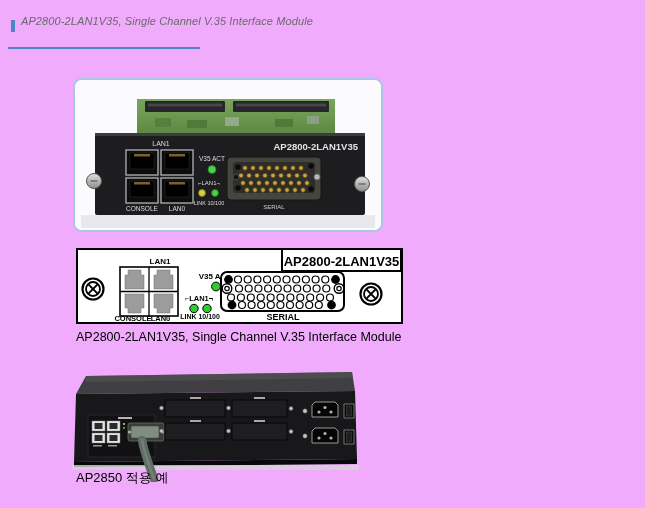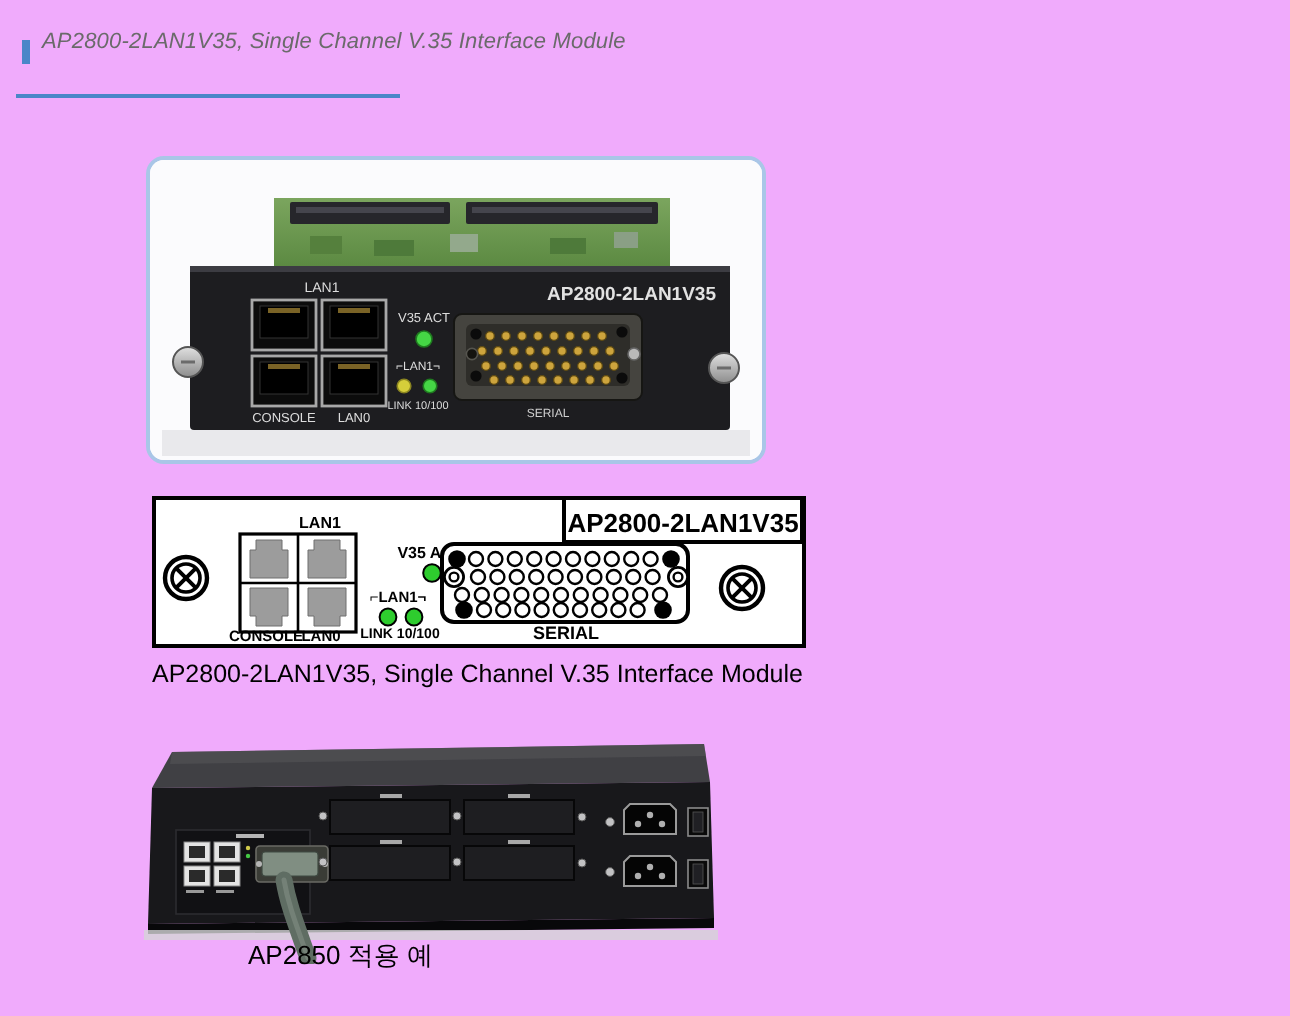--- a/index.html
+++ b/index.html
@@ -12,21 +12,21 @@
   .hdr-sub{position:absolute;left:26px;top:28px;font-size:11px;font-style:italic;
            color:#6a6a6a;letter-spacing:.1px;white-space:nowrap;}
   .hdr-line{position:absolute;left:8px;top:47px;width:192px;height:2px;background:#4a86c8;}
   
   .photo-frame{position:absolute;left:73px;top:78px;width:306px;height:150px;
                border:2px solid #a9c6e7;border-radius:9px;background:#fbfbfd;overflow:hidden;}
   
   .diagram{position:absolute;left:76px;top:248px;width:327px;height:76px;}
   .caption1{position:absolute;left:76px;top:330px;font-size:12.5px;color:#000;white-space:nowrap;}
   .chassis{position:absolute;left:62px;top:366px;width:300px;height:116px;}
-  .caption2{position:absolute;left:76px;top:469px;font-size:13px;color:#000;white-space:nowrap;margin-left:48px;}
+  .caption2{position:absolute;left:76px;top:469px;font-size:13px;color:#000;white-space:nowrap;}
   svg text{font-family:"Liberation Sans",sans-serif;}
 </style>
 </head>
 <body>
 
 <div class="page">
 
   <div class="hdr-bar"></div>
   <div class="hdr-title">AP2800-2LAN1V35, Single Channel V.35 Interface Module</div>
   <div class="hdr-line"></div>

